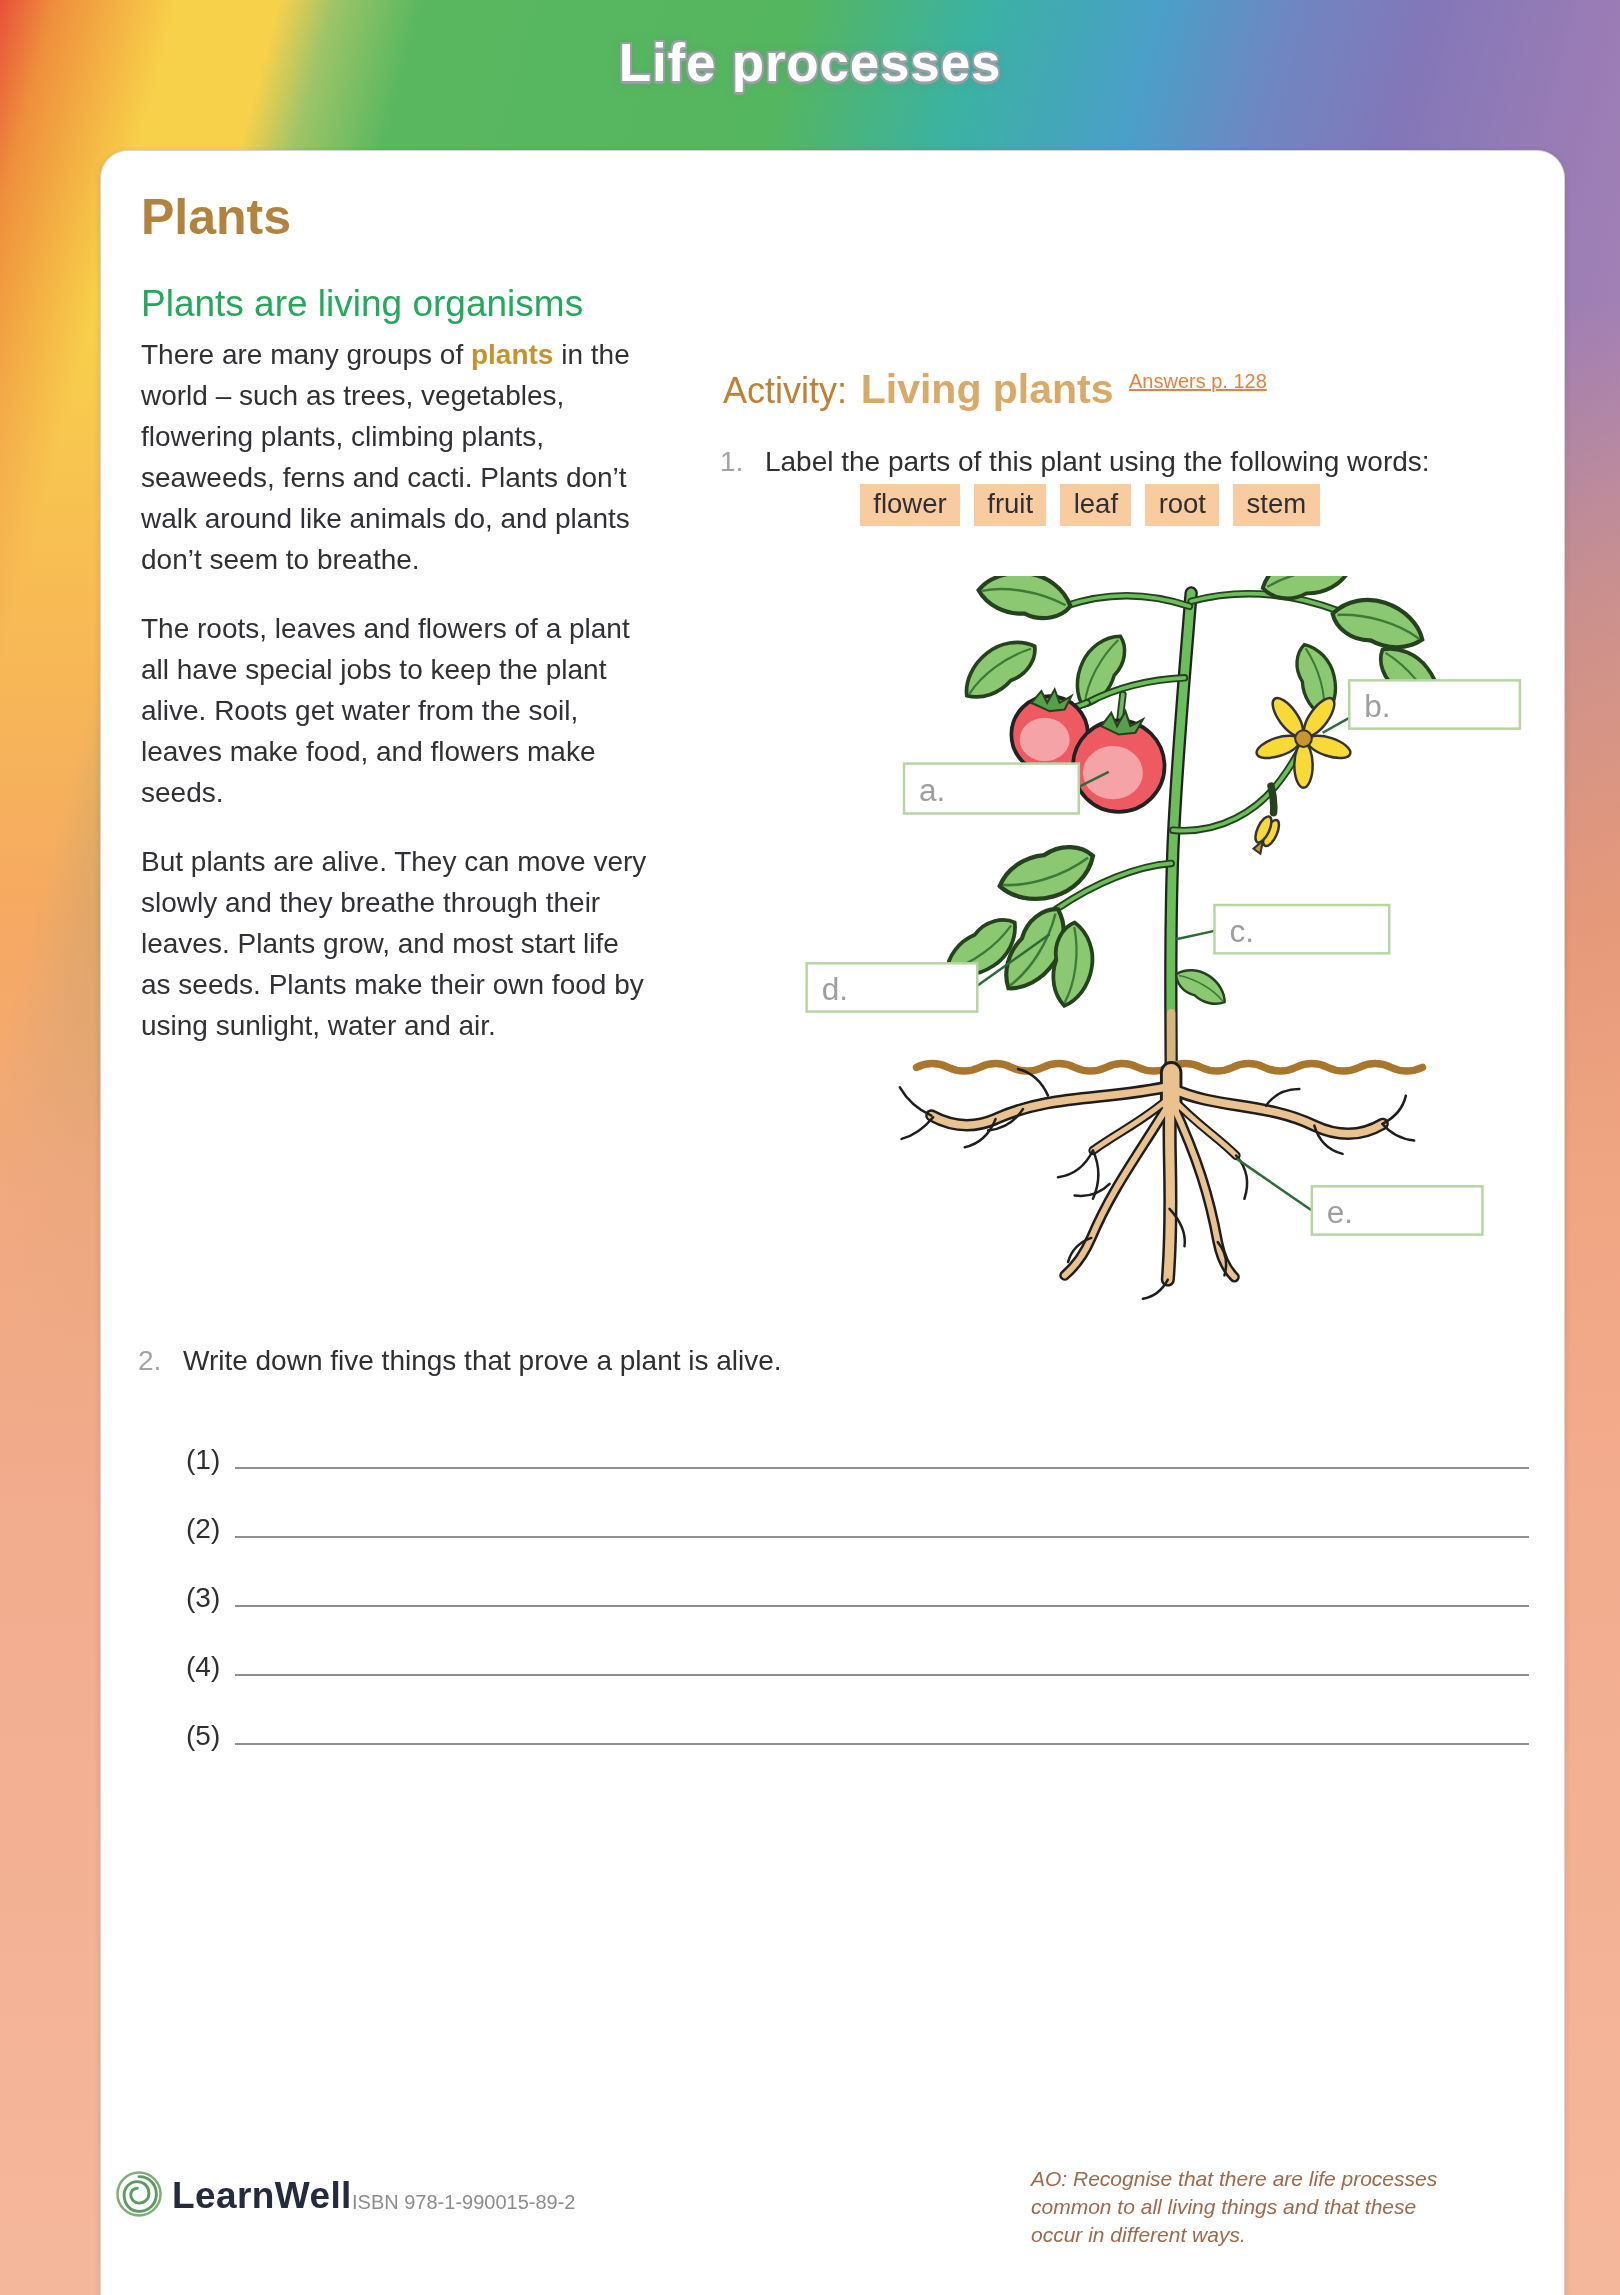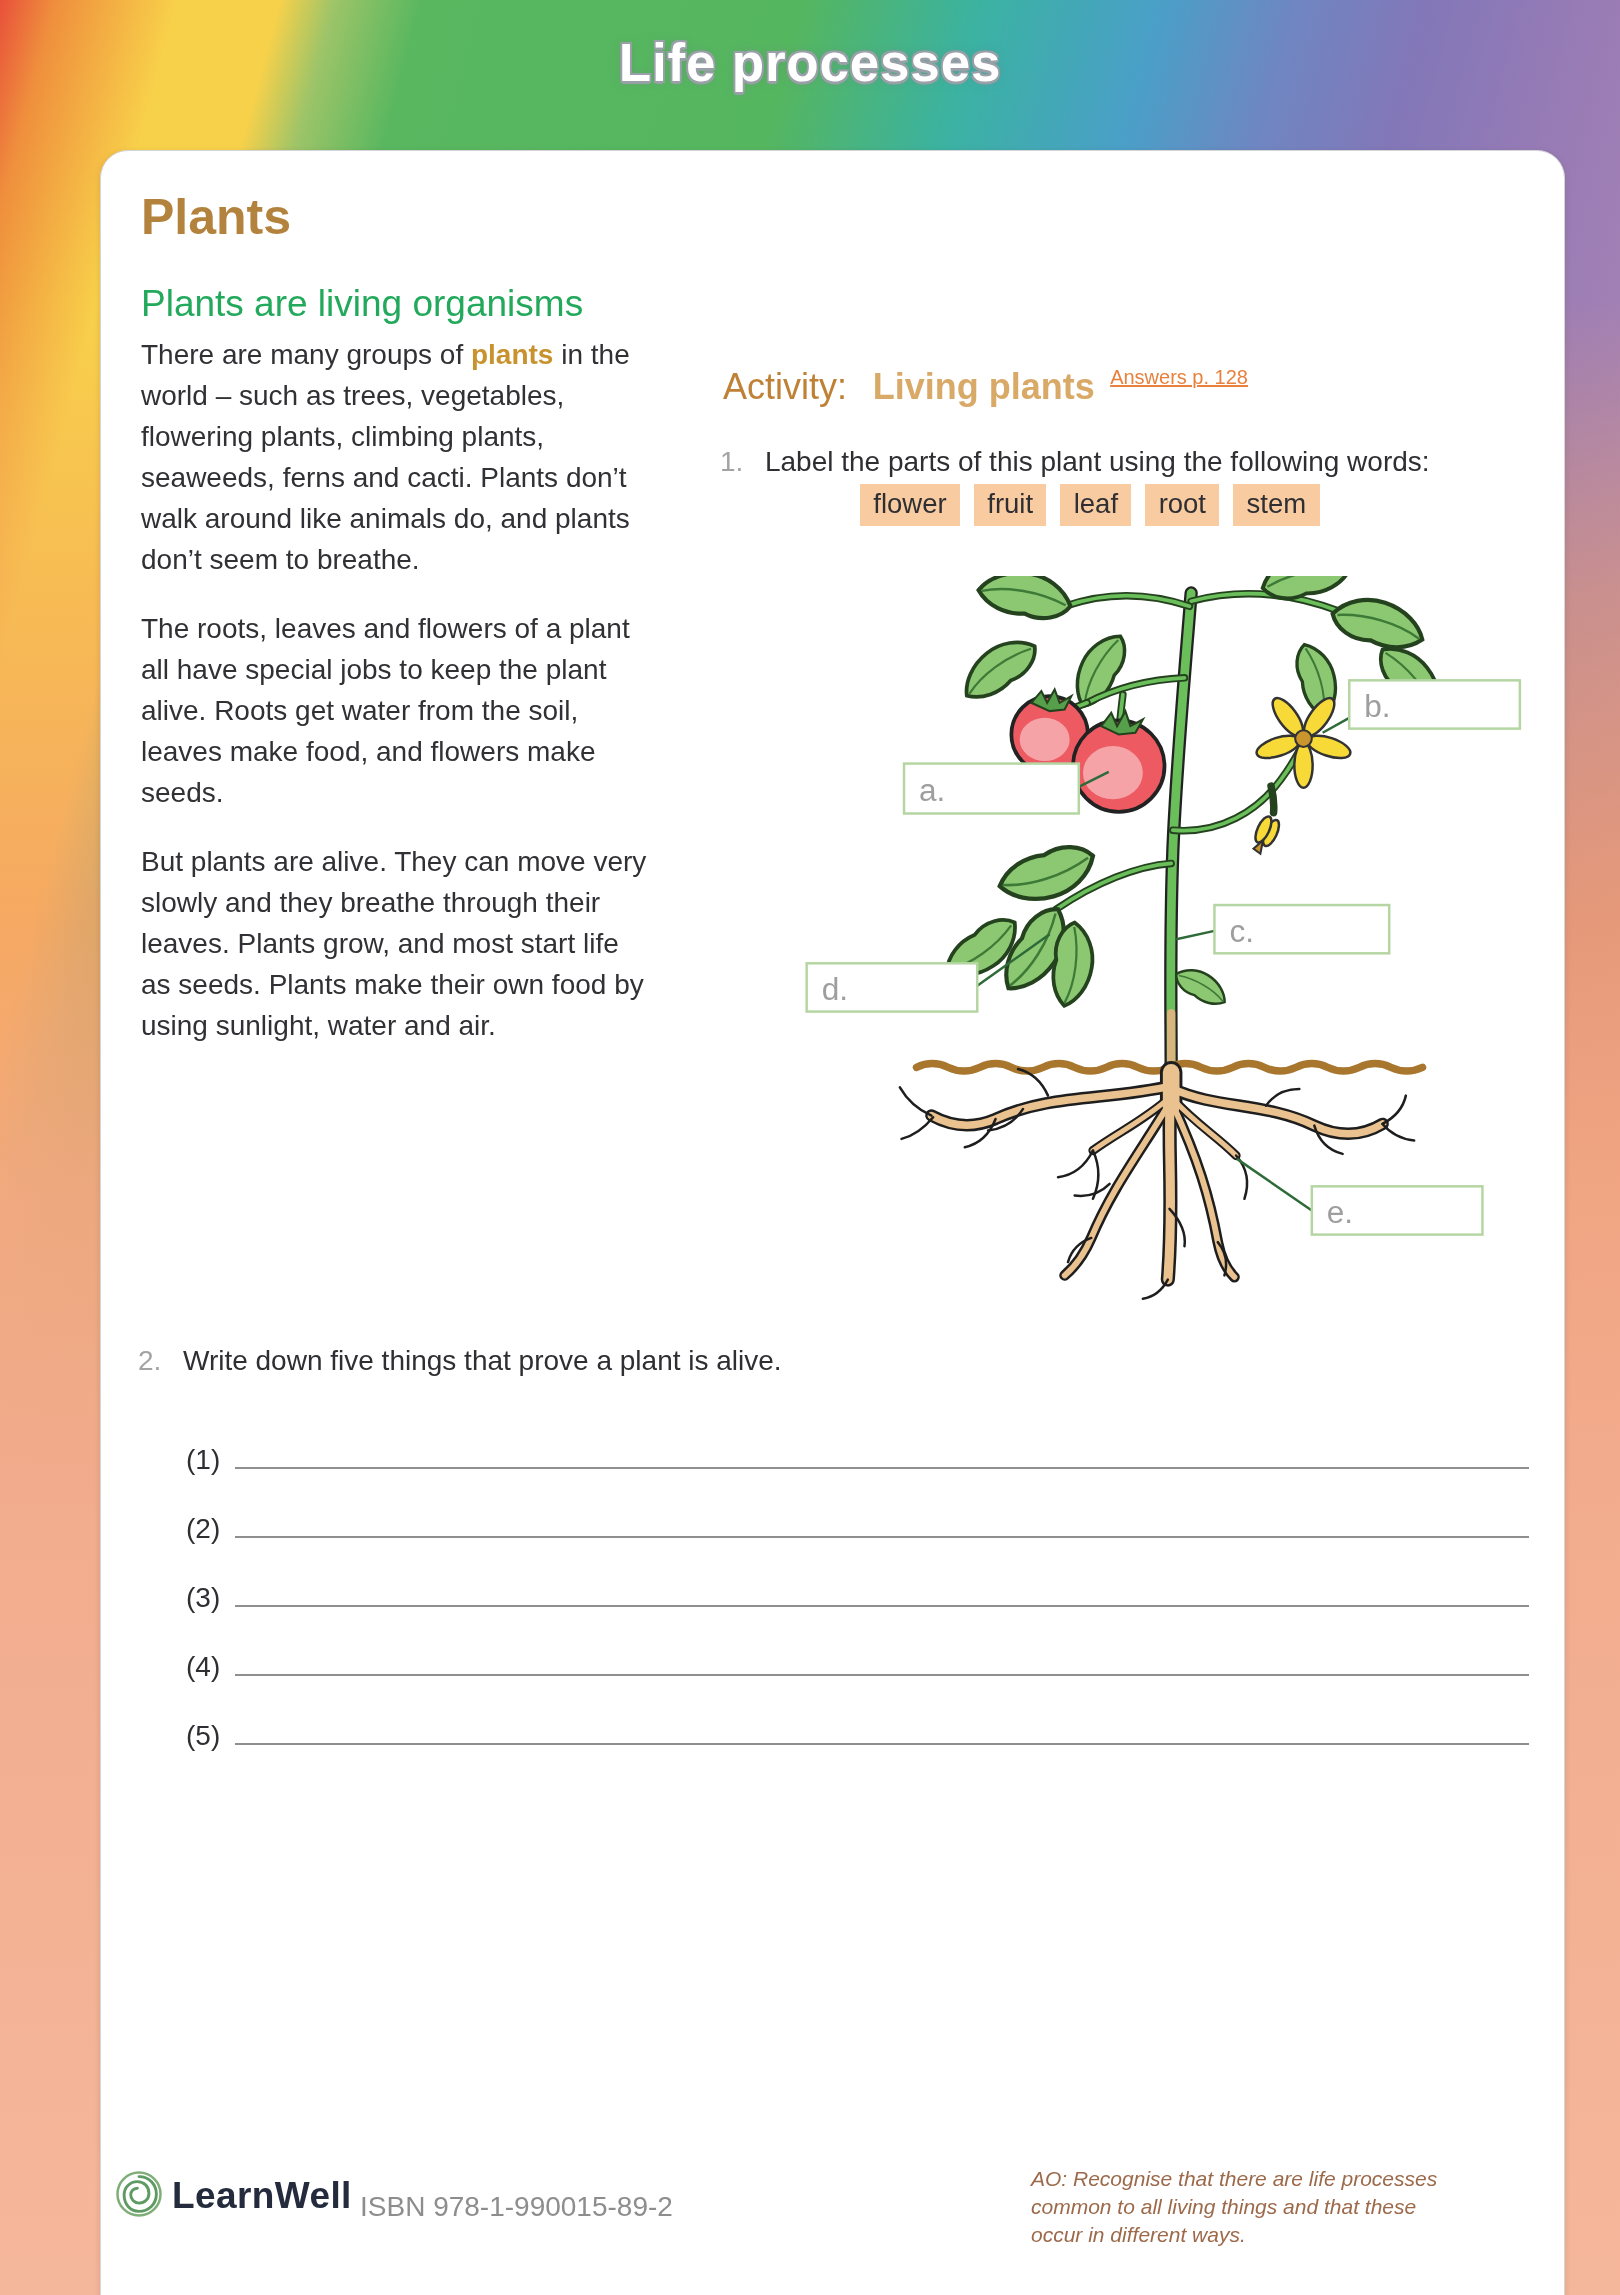--- a/index.html
+++ b/index.html
@@ -50,21 +50,21 @@
     font-size:37px;font-weight:500;color:#22a95b;
   }
   .intro{
     position:absolute;left:40px;top:183px;width:508px;
     font-size:28px;line-height:41px;color:#313135;
   }
   .intro p{margin:0 0 28px 0;}
   .hl-gold{color:#c8922e;font-weight:700;}
   .activity-head{position:absolute;left:622px;top:215px;white-space:nowrap;}
   .activity-label{font-size:36px;font-weight:400;color:#bf8136;}
-  .activity-title{font-size:36px;font-weight:600;color:#d9a967;margin-left:22px;}
+  .activity-title{font-size:41px;font-weight:600;color:#d9a967;margin-left:10px;}
   .answers-link{
     font-size:20px;color:#e8813d;text-decoration:underline;
     margin-left:11.7px;vertical-align:15px;cursor:pointer;
   }
   .q-row{position:absolute;font-size:28px;color:#2f2f33;white-space:nowrap;}
   .q1-row{left:619px;top:295px;}
   .q2-row{left:37px;top:1194px;}
   .q-num{color:#a3a3a3;margin-right:21.6px;}
   .chips{position:absolute;left:759px;top:333px;display:flex;gap:14px;}
   .chip{
@@ -72,21 +72,21 @@
     padding:4.2px 13.3px 5.8px 13.3px;line-height:32px;
   }
   .plant-svg{position:absolute;left:699px;top:425px;}
   .ans-rows{position:absolute;left:85px;top:1256px;width:1343px;}
   .ans-row{display:flex;align-items:flex-end;height:69px;}
   .ans-label{font-size:28px;color:#2f2f33;flex:0 0 auto;}
   .ans-line{flex:1 1 auto;border-bottom:2.1px solid #8f8f8f;margin:0 0 6.7px 15px;}
   
   .footer-logo{position:absolute;left:115px;top:2170px;}
   .brand{position:absolute;left:172px;top:2175px;font-size:37px;font-weight:700;color:#232b3d;letter-spacing:0.4px;}
-  .isbn{position:absolute;left:360px;top:2191px;font-size:28px;color:#8d8d8d;text-align:right;}
+  .isbn{position:absolute;left:352px;top:2191px;font-size:20px;color:#8d8d8d;text-align:right;}
   .ao-note{
     position:absolute;left:1031px;top:2165px;width:416px;
     font-size:21px;font-style:italic;color:#9c6a4b;line-height:28px;
     white-space:pre-line;
   }
   .page-tab{
     position:absolute;left:1459px;top:2131px;width:86px;height:83px;
     background:#ffffff;border:1.7px solid #e0e0e0;border-top:none;
     border-radius:0 0 13.3px 13.3px;box-sizing:border-box;
     display:flex;align-items:center;justify-content:center;

